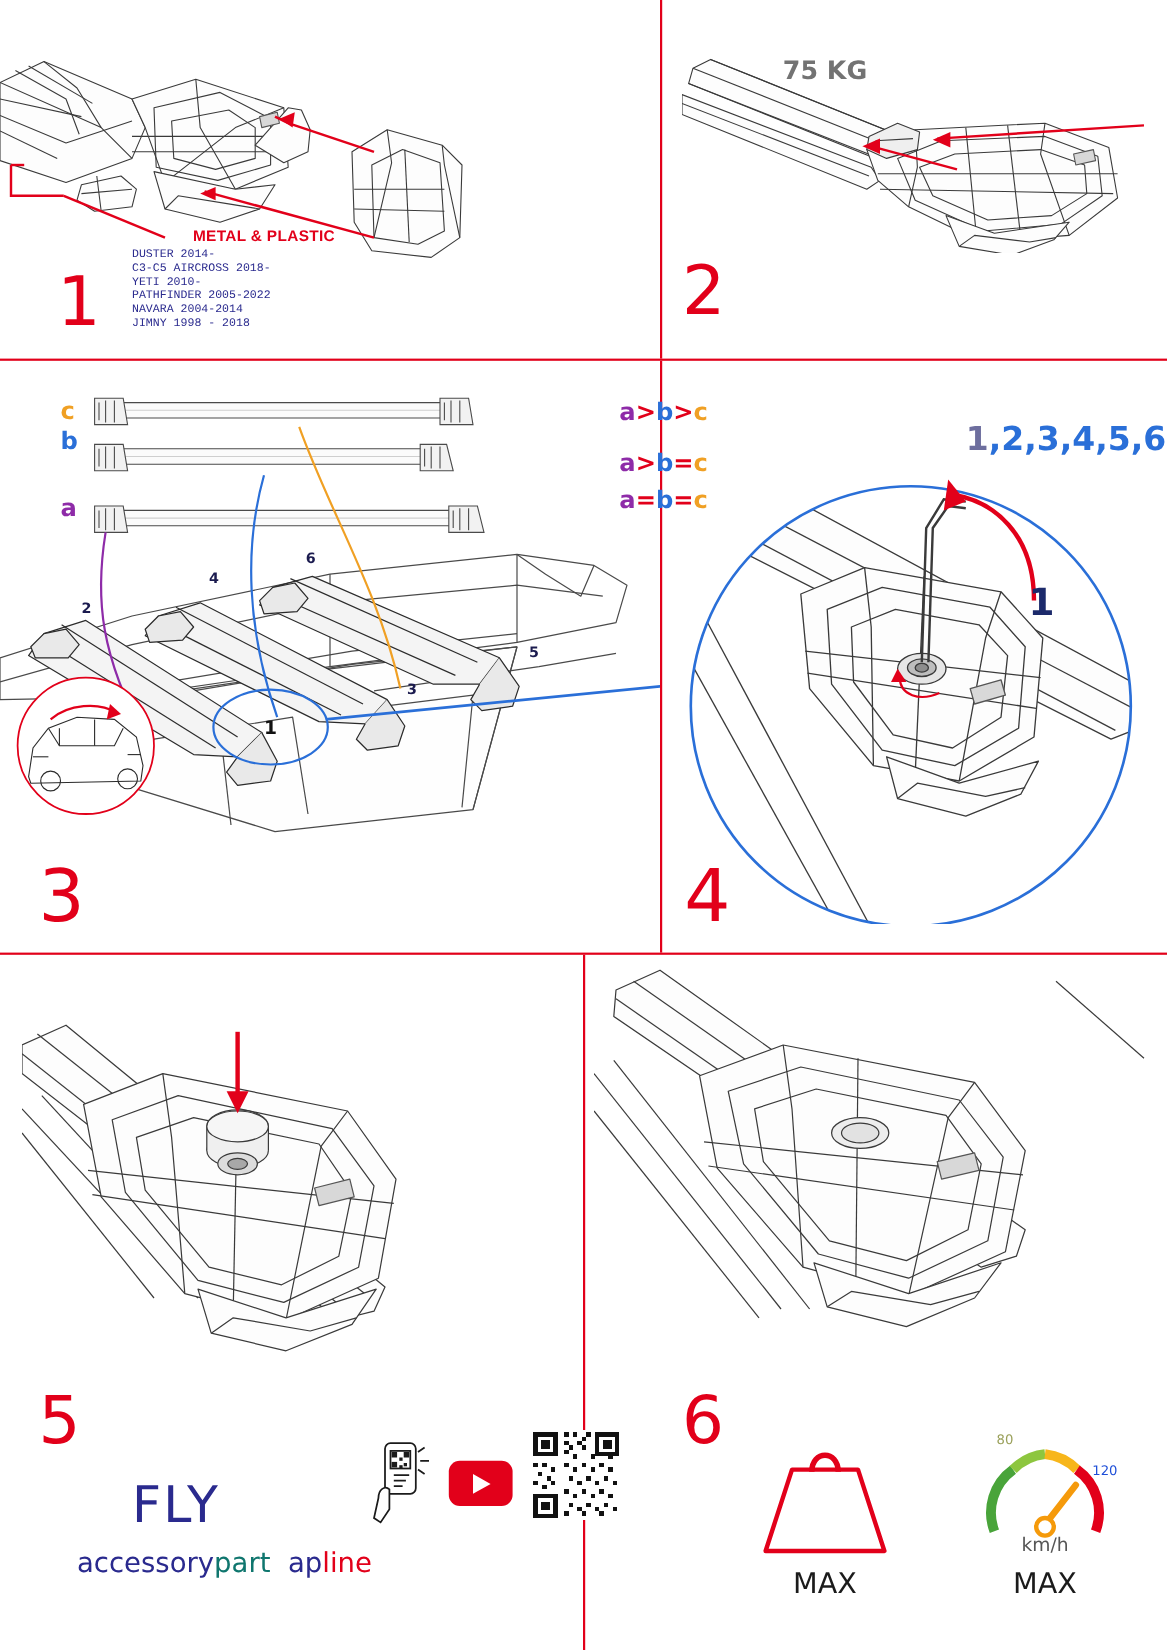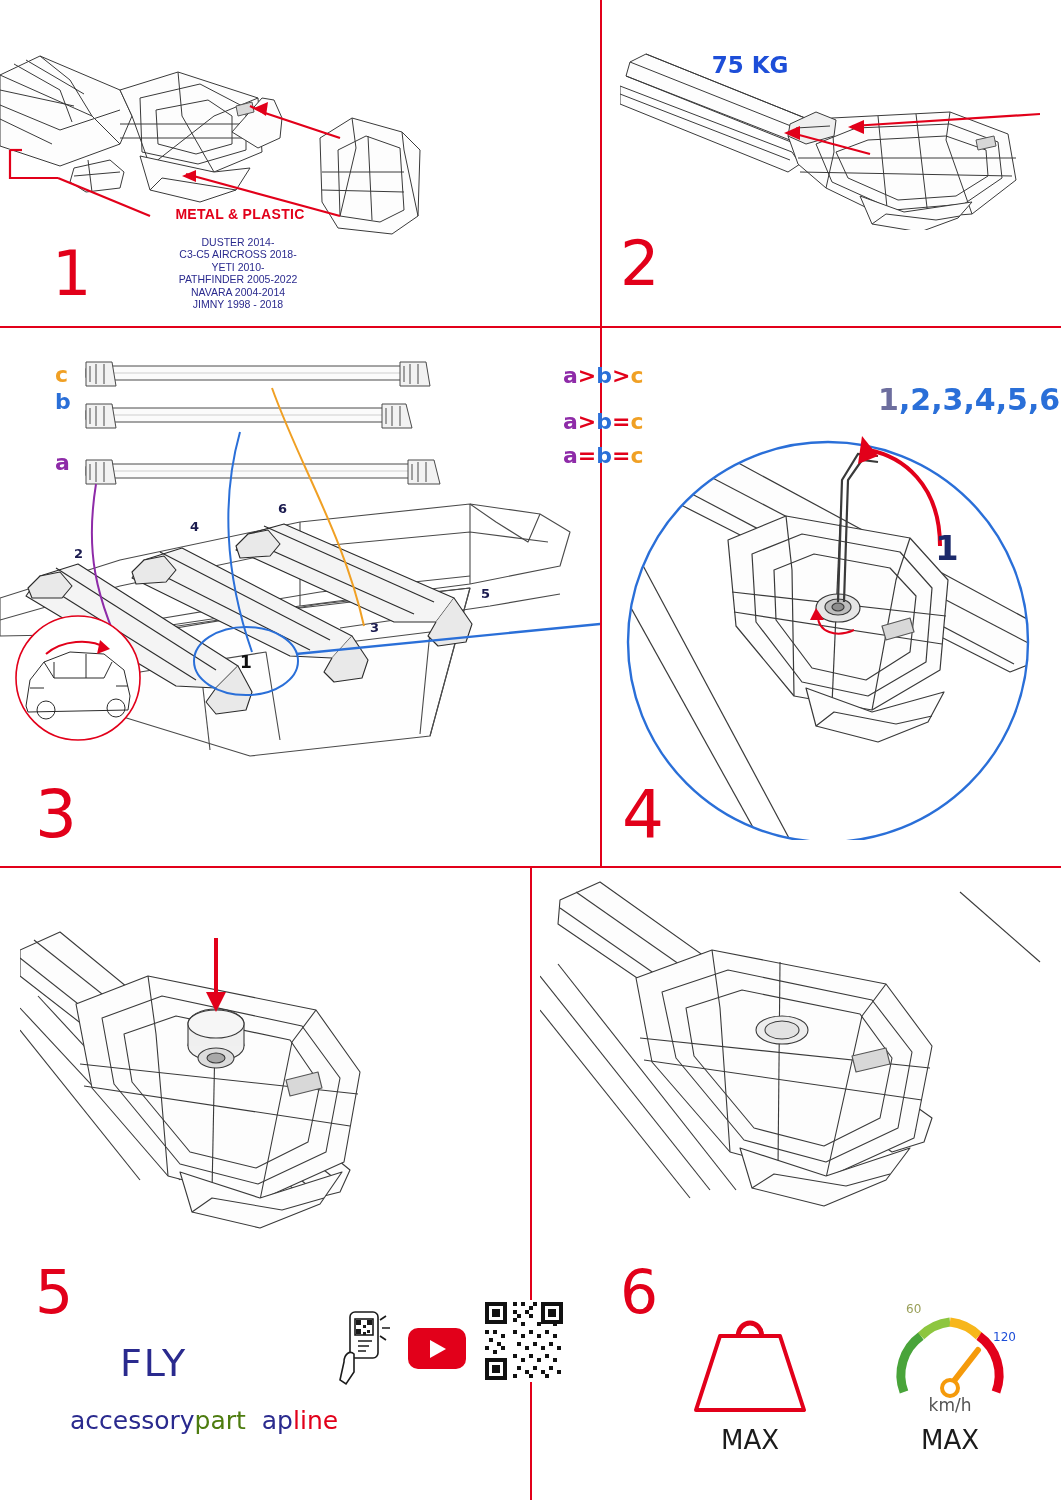--- a/index.html
+++ b/index.html
@@ -63,27 +63,27 @@
     text-align: center;
   }
   .p1-title {
     color: #e2001a;
     font-size: 14px;
     font-weight: bold;
     letter-spacing: .3px;
     font-family: Liberation Sans, sans-serif;
   }
   .p1-list {
-    margin-top: 14px;
+    margin-top: 4px;
     color: #2a2a8e;
     font-size: 10.5px;
     line-height: 1.18;
-    text-align: center;
+    text-align: left;
     padding-right: 4px;
-    font-family: Liberation Sans, sans-serif;
+    font-family: Liberation Mono, monospace;
   }
 
   
   .bar-letter {
     position: absolute;
     font-size: 22px;
     font-weight: bold;
     font-family: "DejaVu Sans", sans-serif;
   }
   .bl-c { left: 55px; top: 362px; color: #f0a024; }
@@ -134,35 +134,35 @@
     left: 935px; top: 528px;
     font-size: 34px;
     color: #1c2a6b;
   }
 
   
   .fly {
     position: absolute;
     left: 120px;
     top: 1341px;
-    font-size: 38px;
+    font-size: 46px;
     letter-spacing: 2px;
     color: #2a2a8e;
     font-family: "DejaVu Sans", sans-serif;
   }
   .brandline {
     position: absolute;
     left: 70px;
     top: 1406px;
     font-size: 25px;
     font-family: "DejaVu Sans", sans-serif;
     white-space: nowrap;
   }
   .brandline .accessory { color: #2a2a8e; }
-  .brandline .part { color: #4d7c0f; }
+  .brandline .part { color: #0f766e; }
   .brandline .ap { color: #2a2a8e; }
   .brandline .line { color: #e2001a; }
 
   
   .yt {
     position: absolute;
     left: 408px;
     top: 1328px;
     width: 58px;
     height: 41px;
@@ -202,21 +202,21 @@
     left: 690px;
     top: 1310px;
     width: 120px;
     height: 105px;
   }
   .weight-text {
     position: absolute;
     left: 0; right: 0;
     top: 52px;
     text-align: center;
-    color: #1d4ed8;
+    color: #737373;
     font-size: 23px;
     font-weight: bold;
     font-family: "DejaVu Sans", sans-serif;
   }
   .max-1 {
     position: absolute;
     left: 690px; top: 1425px;
     width: 120px;
     text-align: center;
     font-size: 26px;
@@ -726,18 +726,18 @@
       <path d="M44 34 L47 41"></path>
         <path d="M60 30 L60 37"></path>
         <path d="M76 34 L73 41"></path>
       <path d="M90 47 L84 51"></path>
         <path d="M98 62 L91 62"></path>
         <path d="M96 78 L89 75"></path>
     </g>
     <path d="M60 86 L88 50" stroke="#f59a0b" stroke-width="6" stroke-linecap="round" fill="none"></path>
     <circle cx="60" cy="88" r="8" fill="#fff" stroke="#f59a0b" stroke-width="4"></circle>
   </svg>
-  <div class="gauge-tick gt-60">60</div>
+  <div class="gauge-tick gt-60">80</div>
   <div class="gauge-tick gt-120">120</div>
   <div class="gauge-kmh">km/h</div>
   <div class="max-2">MAX</div>
 
 </div>
 
 </body></html>

